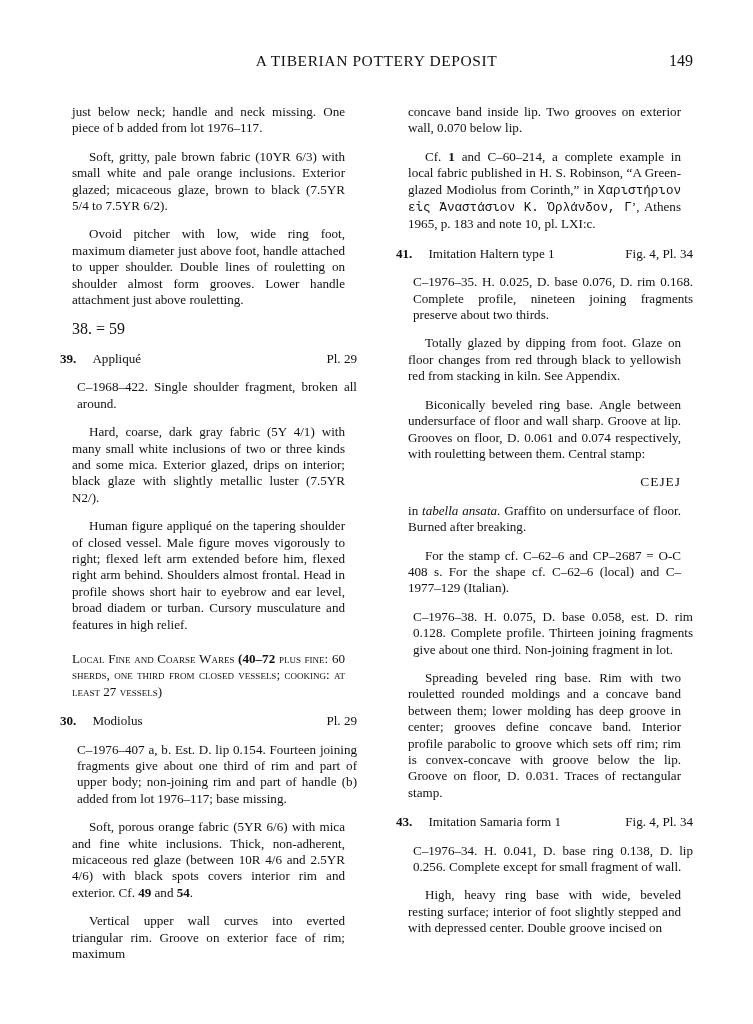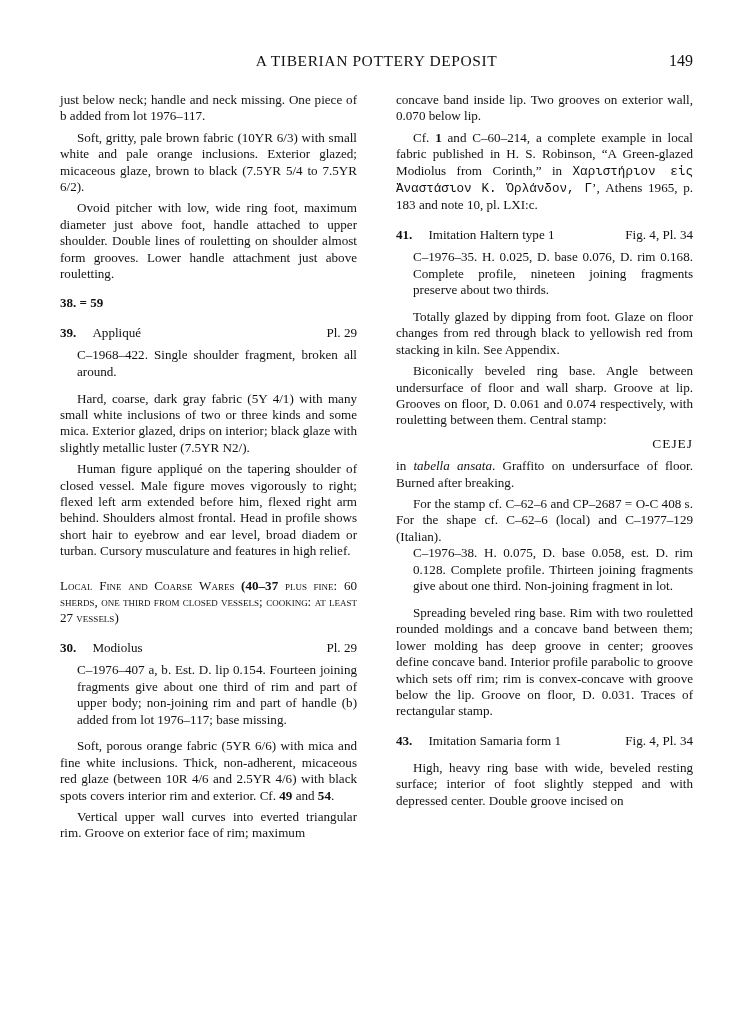--- a/index.html
+++ b/index.html
@@ -56,21 +56,21 @@
   }
   .col {
     width: 297px;
     font-size: 13.1px;
     line-height: 16.4px;
     text-align: justify;
     text-justify: inter-word;
     hyphens: manual;
   }
   p {
-    margin: 0;
+    margin: 12px;
   }
   .para-indent {
     text-indent: 17px;
   }
   .para-noindent {
     text-indent: 0;
   }
   .gap-before {
     margin-top: 10.5px;
   }
@@ -116,22 +116,22 @@
   .stamp-line {
     text-align: right;
     margin-top: 7px;
     margin-bottom: 6px;
     letter-spacing: 1px;
     font-size: 13.4px;
   }
   .plain-head {
     margin-top: 13px;
     margin-bottom: 2px;
-    font-weight: bold;
-    font-size: 13px;
+    font-weight: normal;
+    font-size: 16px;
   }
 </style>
 </head>
 <body>
 
 <div class="page">
 
   <div class="running-head">
     <div class="rh-title">A Tiberian Pottery Deposit</div>
     <div class="rh-folio">149</div>
@@ -149,21 +149,21 @@
 
       <div class="entry-head">
         <span class="entry-num">39.</span><span class="entry-name">Appliqué</span>
         <span class="entry-ref">Pl. 29</span>
       </div>
 
       <p class="desc">C–1968–422. Single shoulder fragment, broken all around.</p>
       <p class="para-indent gap-before">Hard, coarse, dark gray fabric (5Y 4/1) with many small white inclusions of two or three kinds and some mica. Exterior glazed, drips on interior; black glaze with slightly metallic luster (7.5YR N2/).</p>
       <p class="para-indent gap-small">Human figure appliqué on the tapering shoulder of closed vessel. Male figure moves vigorously to right; flexed left arm extended before him, flexed right arm behind. Shoulders almost frontal. Head in profile shows short hair to eyebrow and ear level, broad diadem or turban. Cursory musculature and features in high relief.</p>
 
-      <p class="sect-head"><span class="sc">Local Fine and Coarse Wares</span> <span class="b">(40–37</span><span> plus fine: 60 sherds, one third from closed vessels; cooking: at least 27 vessels)</span></p>
+      <p class="sect-head"><span class="sc">Local Fine and Coarse Wares</span> <span class="b">(40–72</span><span> plus fine: 60 sherds, one third from closed vessels; cooking: at least 27 vessels)</span></p>
 
       <div class="entry-head">
         <span class="entry-num">30.</span><span class="entry-name">Modiolus</span>
         <span class="entry-ref">Pl. 29</span>
       </div>
 
       <p class="desc">C–1976–407 a, b. Est. D. lip 0.154. Fourteen joining fragments give about one third of rim and part of upper body; non-joining rim and part of handle (b) added from lot 1976–117; base missing.</p>
 
       <p class="para-indent gap-before"><span>Soft, porous orange fabric (5YR 6/6) with mica and fine white inclusions. Thick, non-adherent, micaceous red glaze (between 10R 4/6 and 2.5YR 4/6) with black spots covers interior rim and exterior. Cf. </span><span class="b">49</span><span> and </span><span class="b">54</span><span>.</span></p>
 
@@ -194,18 +194,19 @@
 
 
       <p class="desc">C–1976–38. H. 0.075, D. base 0.058, est. D. rim 0.128. Complete profile. Thirteen joining fragments give about one third. Non-joining fragment in lot.</p>
       <p class="para-indent gap-before">Spreading beveled ring base. Rim with two rouletted rounded moldings and a concave band between them; lower molding has deep groove in center; grooves define concave band. Interior profile parabolic to groove which sets off rim; rim is convex-concave with groove below the lip. Groove on floor, D. 0.031. Traces of rectangular stamp.</p>
 
       <div class="entry-head">
         <span class="entry-num">43.</span><span class="entry-name">Imitation Samaria form 1</span>
         <span class="entry-ref">Fig. 4, Pl. 34</span>
       </div>
 
+      <p class="desc">C–1976–34. H. 0.041, D. base ring 0.138, D. lip 0.256. Complete except for small fragment of wall.</p>
       <p class="para-indent gap-before">High, heavy ring base with wide, beveled resting surface; interior of foot slightly stepped and with depressed center. Double groove incised on</p>
 
     </div>
 
   </div>
 </div>
 
 </body></html>

